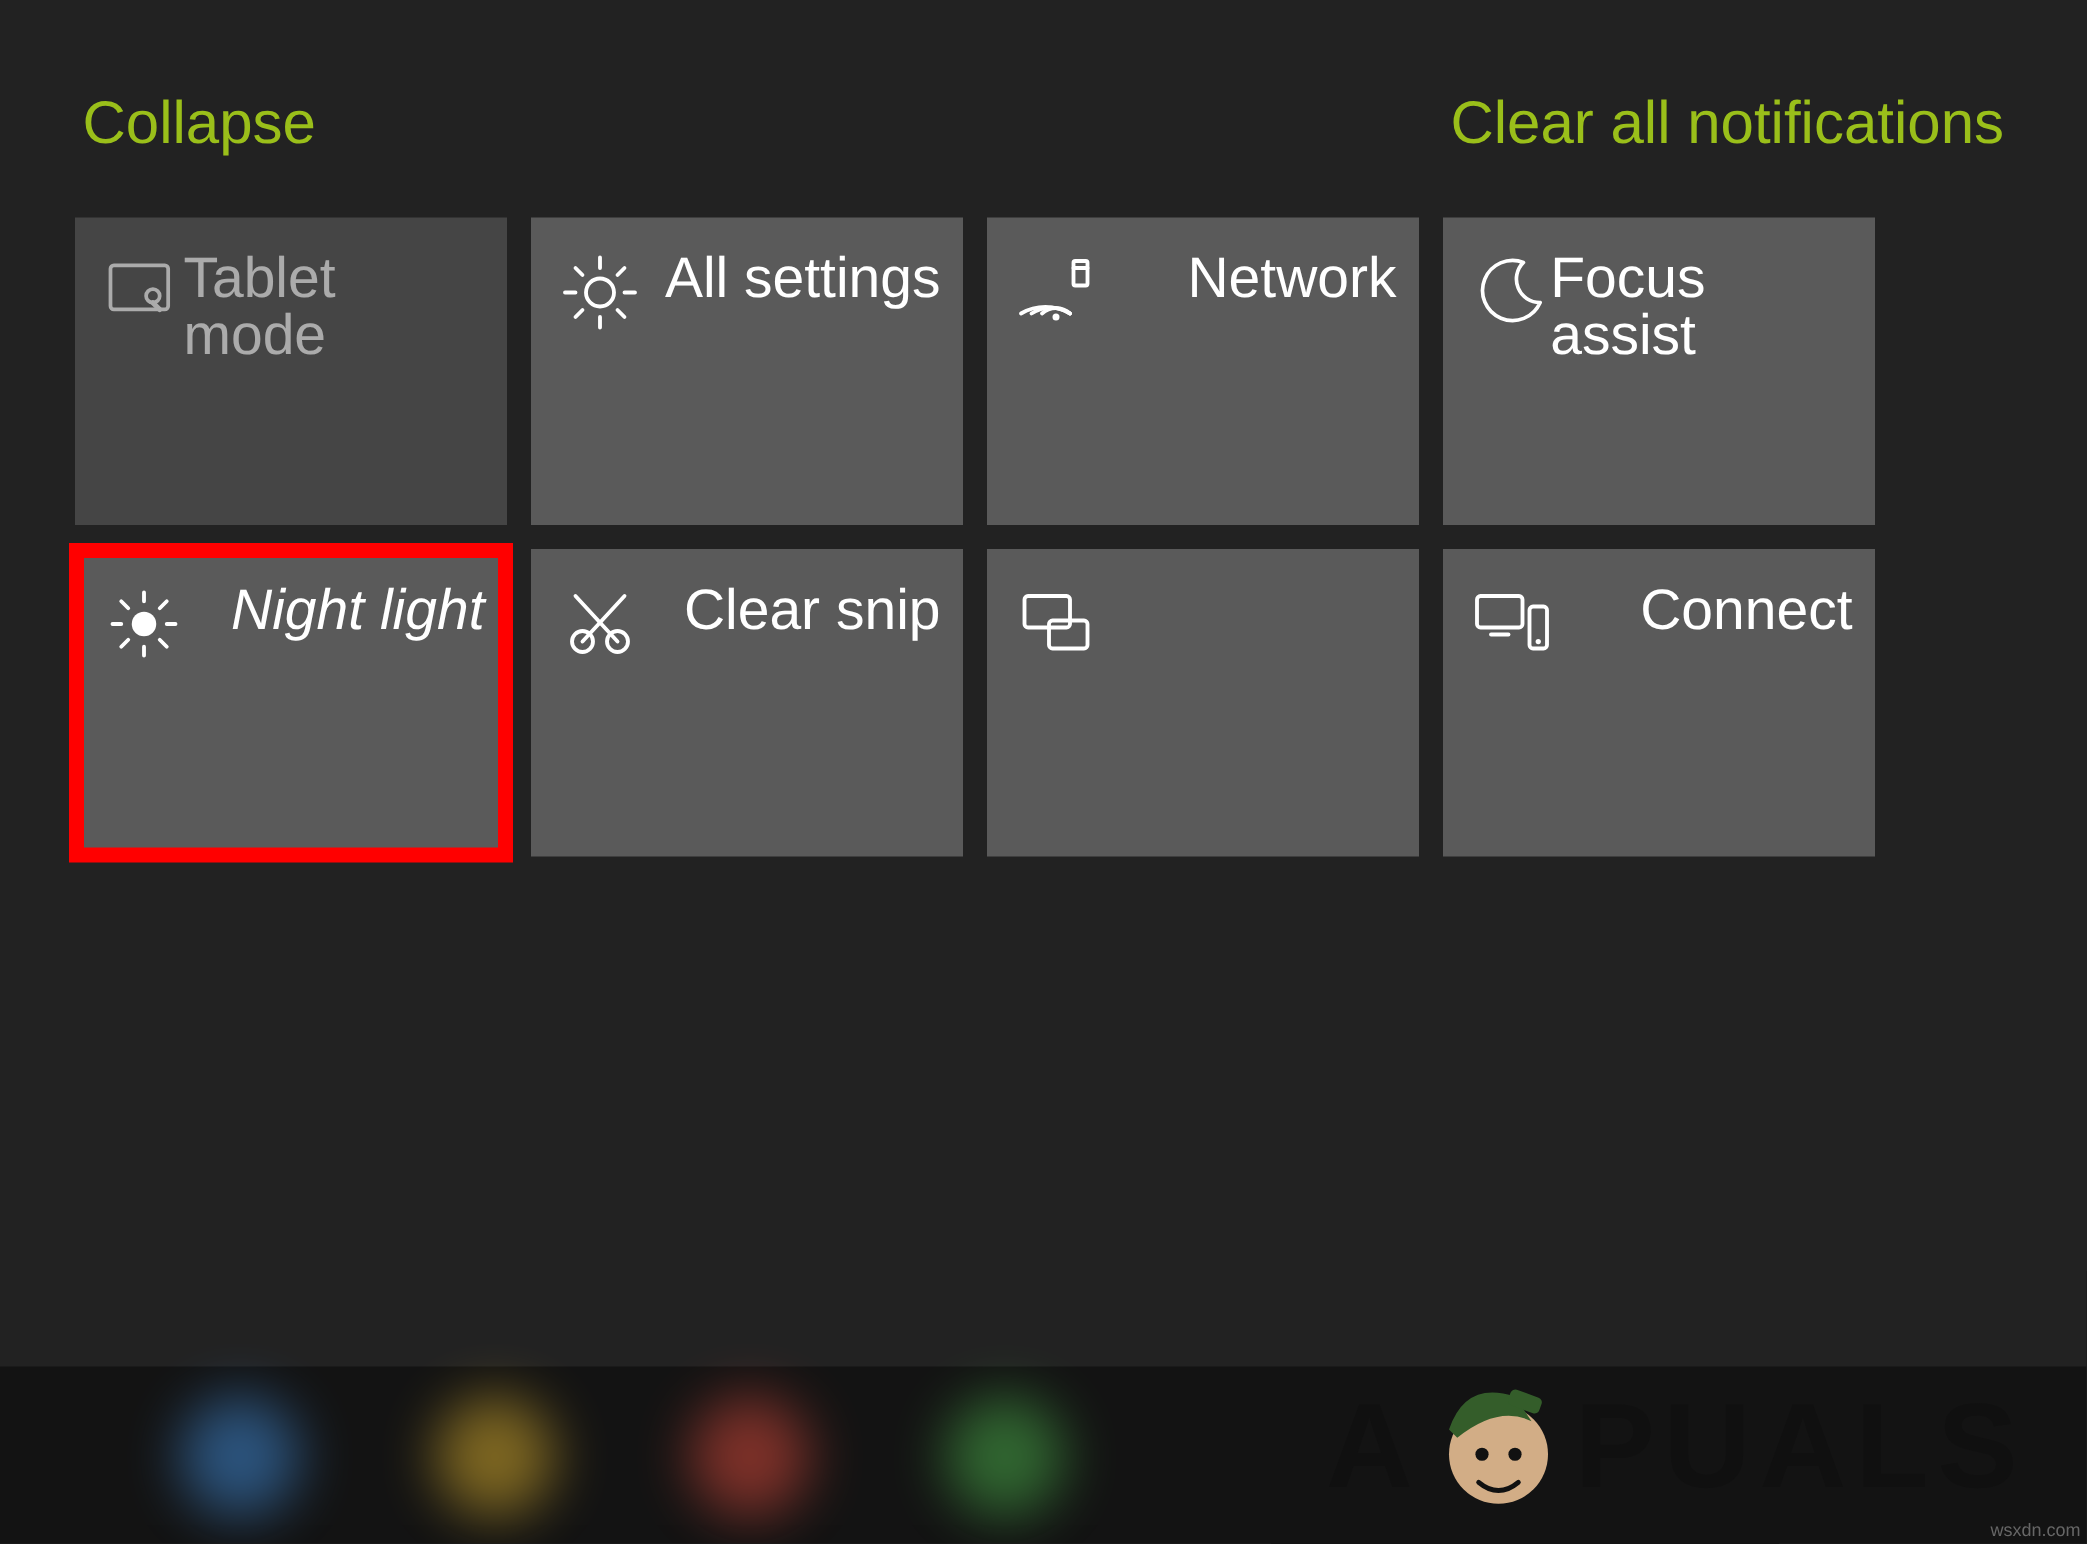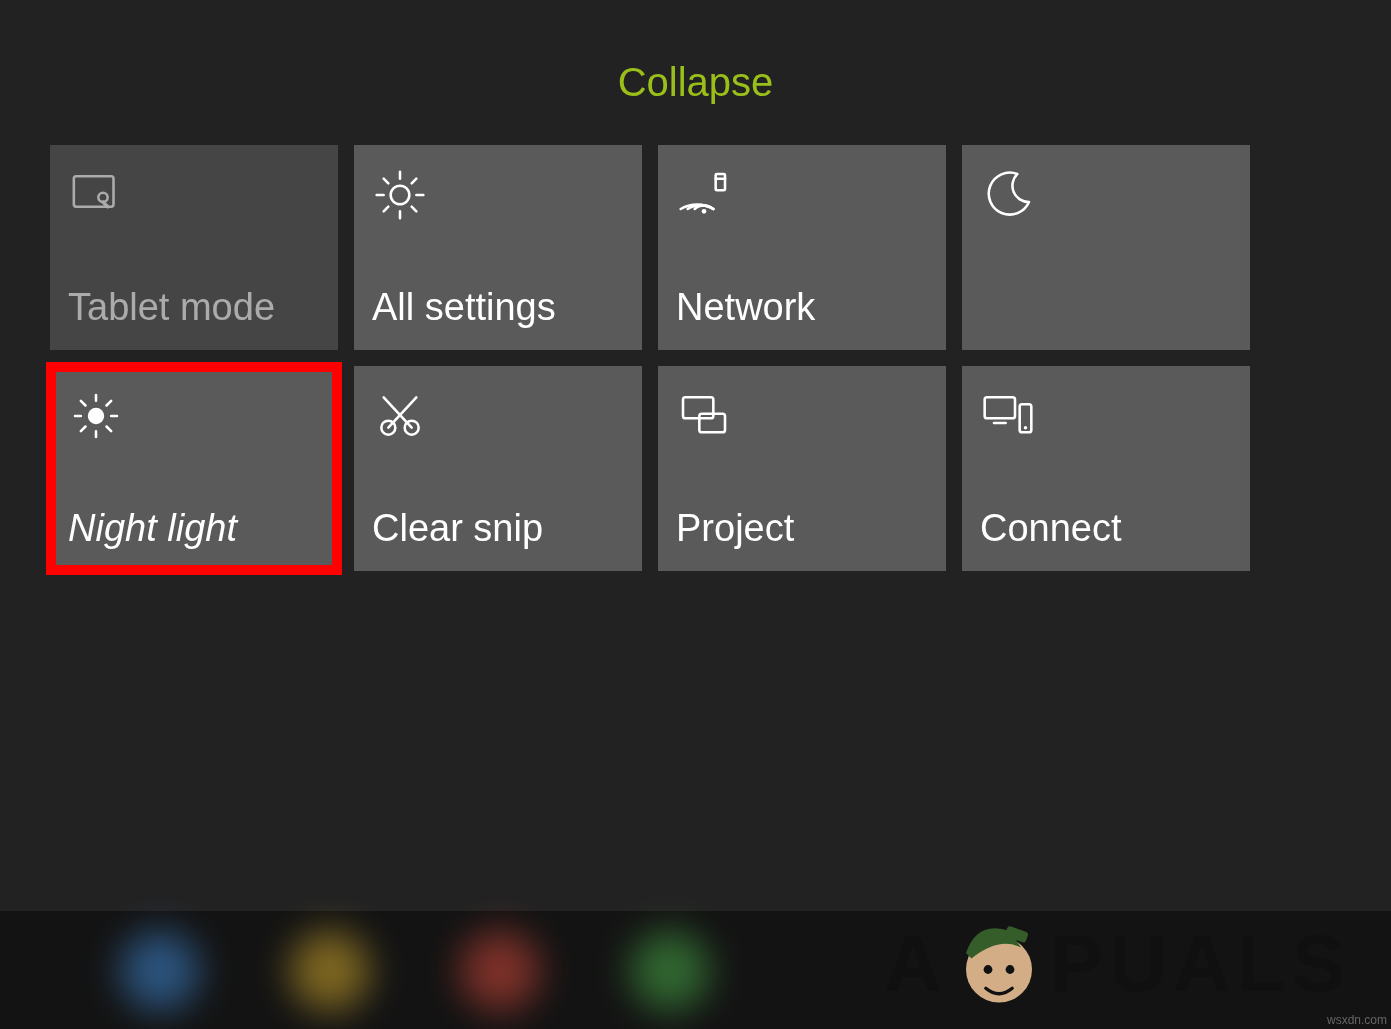--- a/index.html
+++ b/index.html
@@ -1,40 +1,41 @@
 <!DOCTYPE html>
 <html><head>
 <meta charset="utf-8">
 <style>
   html,body{margin:0;padding:0;width:1391px;height:1029px;background:#1c1c1c;font-family:"Segoe UI",Arial,sans-serif;overflow:hidden;position:relative;}
   .panel{position:absolute;left:0;top:0;right:0;bottom:0;background:#222;}
-  .header{display:flex;justify-content:space-between;align-items:center;padding:60px 55px 40px 55px;flex-direction:column;}
+  .header{display:flex;justify-content:space-between;align-items:center;padding:60px 55px 40px 55px;}
   .header .link{color:#9abf1a;font-size:40px;cursor:pointer;}
   .grid{padding:0 50px;display:flex;flex-wrap:wrap;gap:16px;}
-  .tile{width:288px;height:205px;background:#5a5a5a;position:relative;display:flex;flex-direction:column;justify-content:space-between;padding:22px 15px 24px 18px;box-sizing:border-box;cursor:pointer;}
+  .tile{width:288px;height:205px;background:#5a5a5a;position:relative;display:flex;flex-direction:row;justify-content:space-between;padding:22px 15px 24px 18px;box-sizing:border-box;cursor:pointer;}
   .tile.dim{background:#454545;}
   .tile.dim .label,.tile.dim .icon svg{opacity:.55;}
   .tile .label{color:#fff;font-size:38px;line-height:1;}
   .tile .icon{width:56px;height:56px;display:flex;align-items:center;justify-content:center;}
   .tile .icon svg{width:100%;height:100%;stroke:#fff;fill:none;stroke-width:2.2;stroke-linecap:round;stroke-linejoin:round;}
   .tile.highlight{outline:10px solid #ff0000;outline-offset:-6px;font-style:italic;}
   .watermark{position:absolute;bottom:10px;right:40px;font-size:80px;font-weight:800;letter-spacing:6px;color:#101010;display:flex;align-items:center;opacity:.85;}
   .watermark svg{width:110px;height:110px;margin:0 -4px;}
   .attrib{position:absolute;right:4px;bottom:2px;font-size:12px;color:#666;}
   .taskbar{position:absolute;left:0;right:0;bottom:0;height:118px;background:#131313;}
   .tbblur{position:absolute;bottom:18px;display:flex;gap:90px;left:120px;}
   .tbblur span{width:80px;height:80px;border-radius:50%;filter:blur(18px);opacity:.45;}
 </style>
 </head>
 <body>
 
 <div class="panel">
 
   <div class="header">
     <span class="link">Collapse</span>
+    <span class="link">Clear all notifications</span>
   </div>
 
   <div class="grid">
 
     <div class="tile dim">
       <span class="icon">
         <svg viewBox="0 0 48 48">
             <rect x="5" y="8" width="34" height="26" rx="2"></rect>
             <circle cx="30" cy="26" r="4"></circle>
             <path d="M30 30 L34 34" stroke-width="3"></path>
@@ -67,20 +68,21 @@
       <span class="label">Network</span>
     </div>
 
 
     <div class="tile">
       <span class="icon">
         <svg viewBox="0 0 48 48">
             <path d="M32 6 A18 18 0 1 0 42 30 A14 14 0 0 1 32 6 Z"></path>
           </svg>
       </span>
+      <span class="label">Focus assist</span>
     </div>
 
     <div class="tile highlight">
       <span class="icon">
         <svg viewBox="0 0 48 48">
             <circle cx="24" cy="24" r="7" fill="#fff" stroke="none"></circle>
             <path d="M24 6v5M24 37v5M6 24h5M37 24h5M11 11l4 4M33 33l4 4M37 11l-4 4M15 33l-4 4"></path>
           </svg>
       </span>
       <span class="label">Night light</span>
@@ -99,21 +101,20 @@
       <span class="label">Clear snip</span>
     </div>
 
     <div class="tile">
       <span class="icon">
         <svg viewBox="0 0 48 48">
             <rect x="6" y="8" width="26" height="18" rx="2"></rect>
             <rect x="20" y="22" width="22" height="16" rx="2"></rect>
           </svg>
       </span>
-      <span class="label">Project</span>
     </div>
 
     <div class="tile">
       <span class="icon">
         <svg viewBox="0 0 48 48">
             <rect x="4" y="8" width="26" height="18" rx="2"></rect>
             <line x1="12" y1="30" x2="22" y2="30"></line>
             <rect x="34" y="14" width="10" height="24" rx="2"></rect>
             <circle cx="39" cy="34" r="1.5" fill="#fff" stroke="none"></circle>
           </svg>

